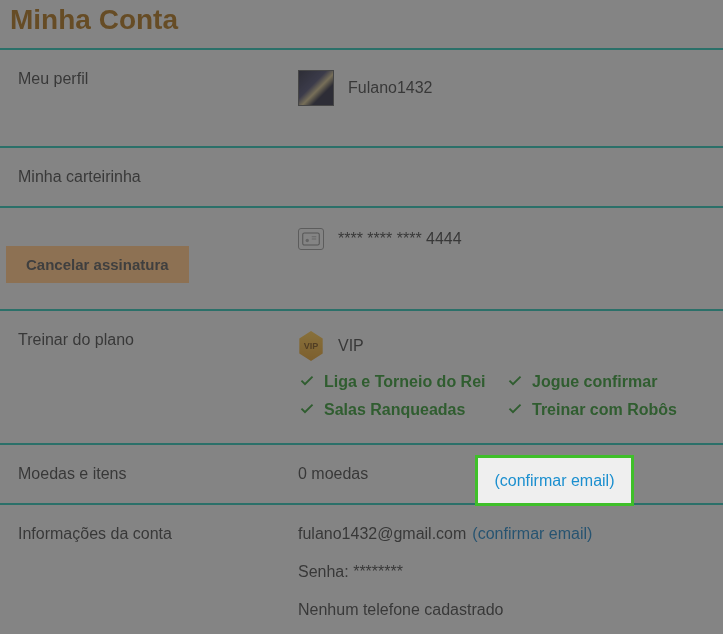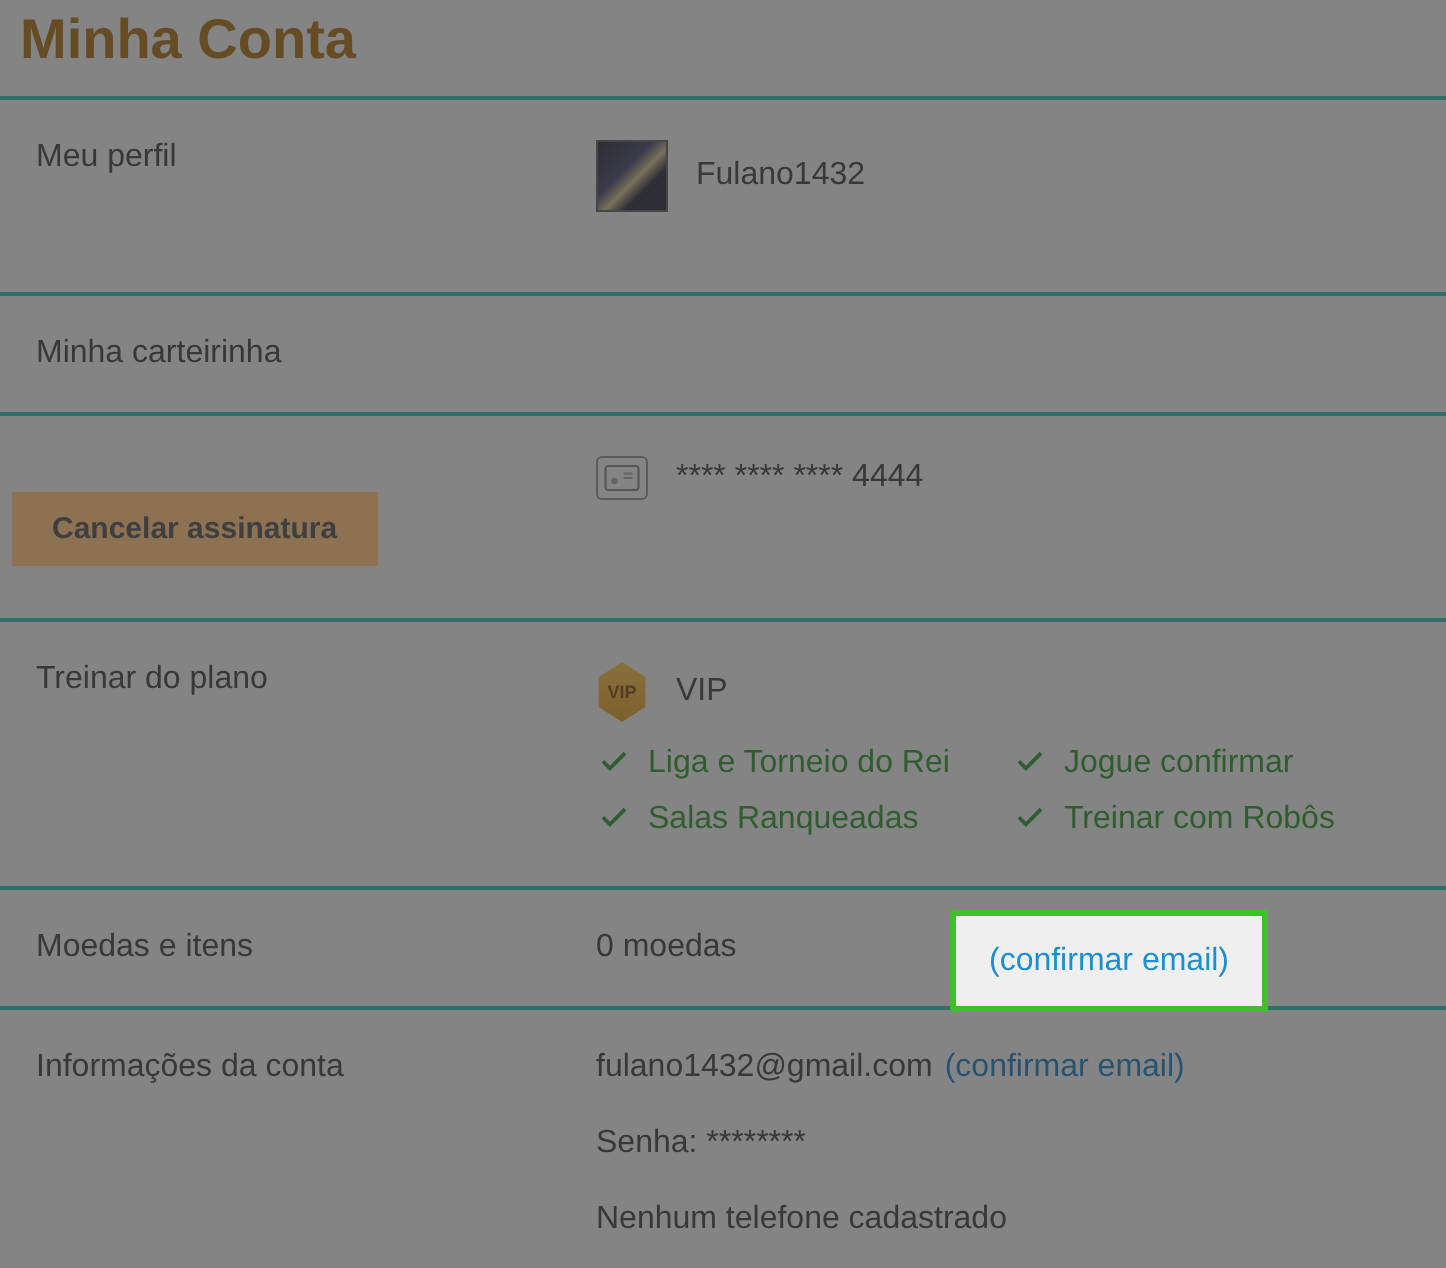--- a/index.html
+++ b/index.html
@@ -93,21 +93,21 @@
     display: grid;
     grid-template-columns: 200px 200px;
     row-gap: 10px;
     column-gap: 8px;
   }
   .feature {
     display: flex;
     align-items: flex-start;
     gap: 8px;
     color: #1f8a1f;
-    font-weight: 400;
+    font-weight: 700;
     font-size: 16px;
   }
   .feature svg { width: 18px; height: 18px; flex-shrink: 0; }
   .account-info-line {
     margin-bottom: 20px;
   }
   .email-line {
     display: flex;
     align-items: center;
     gap: 6px;

